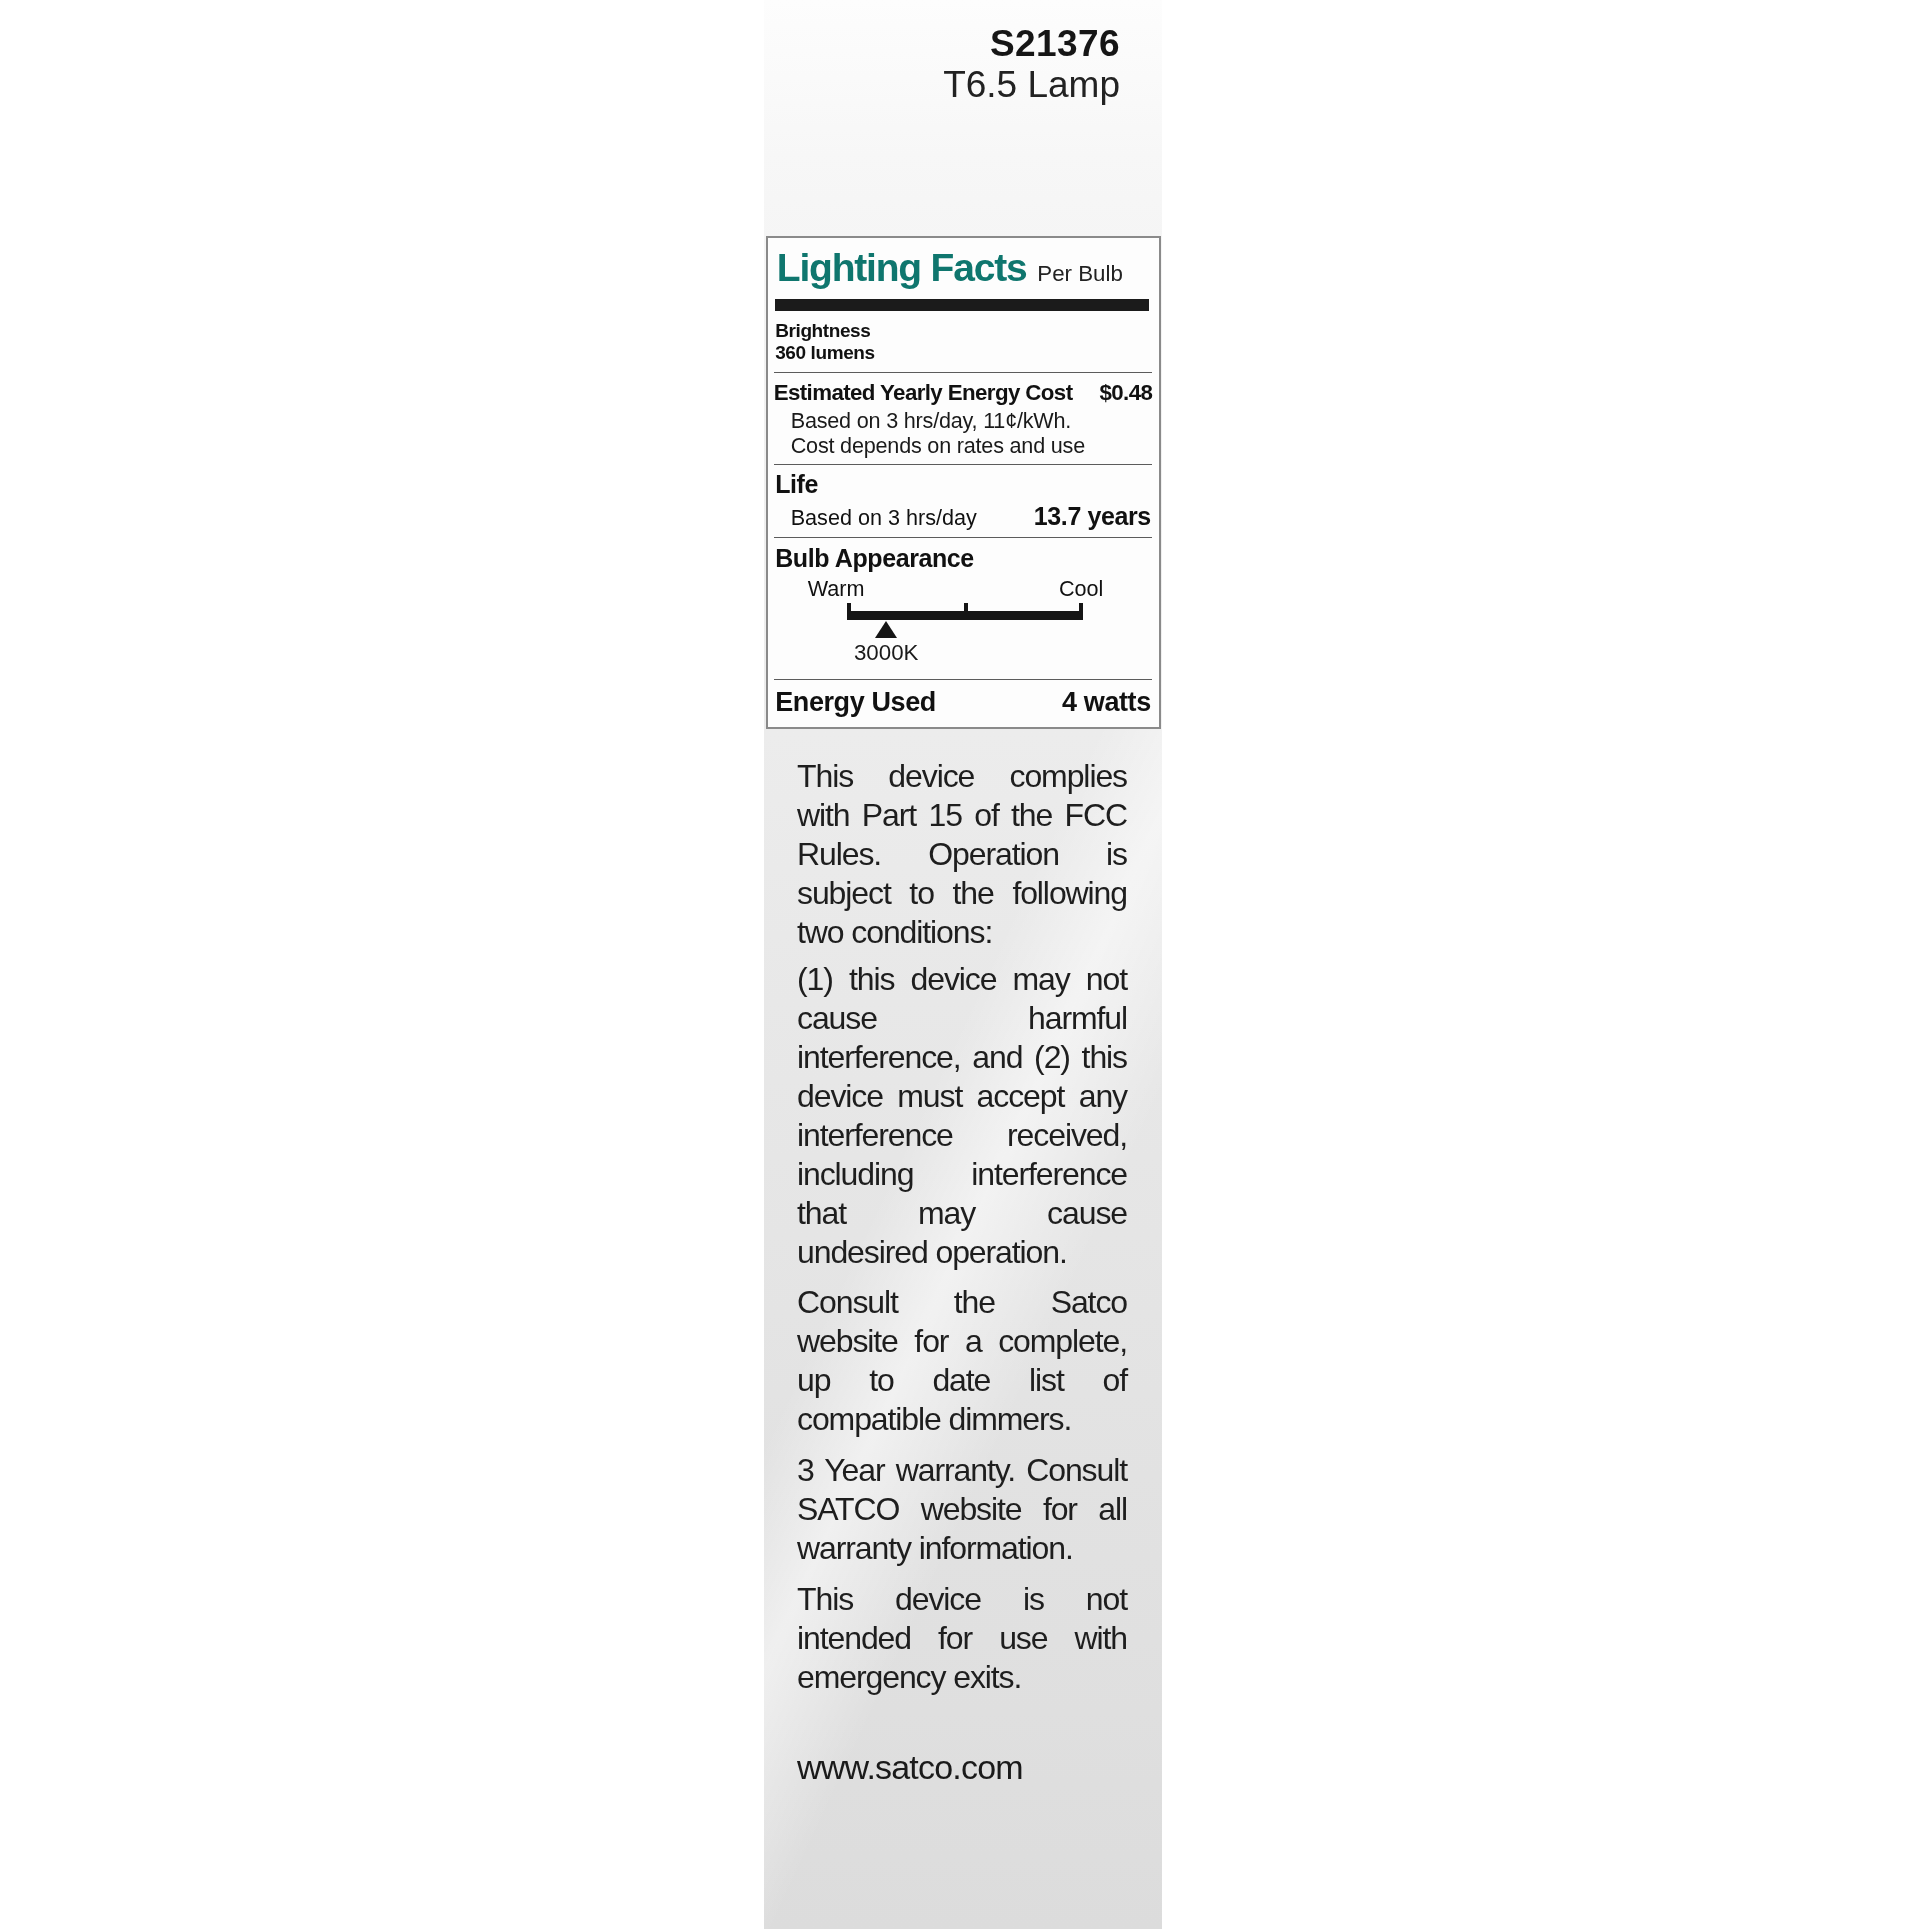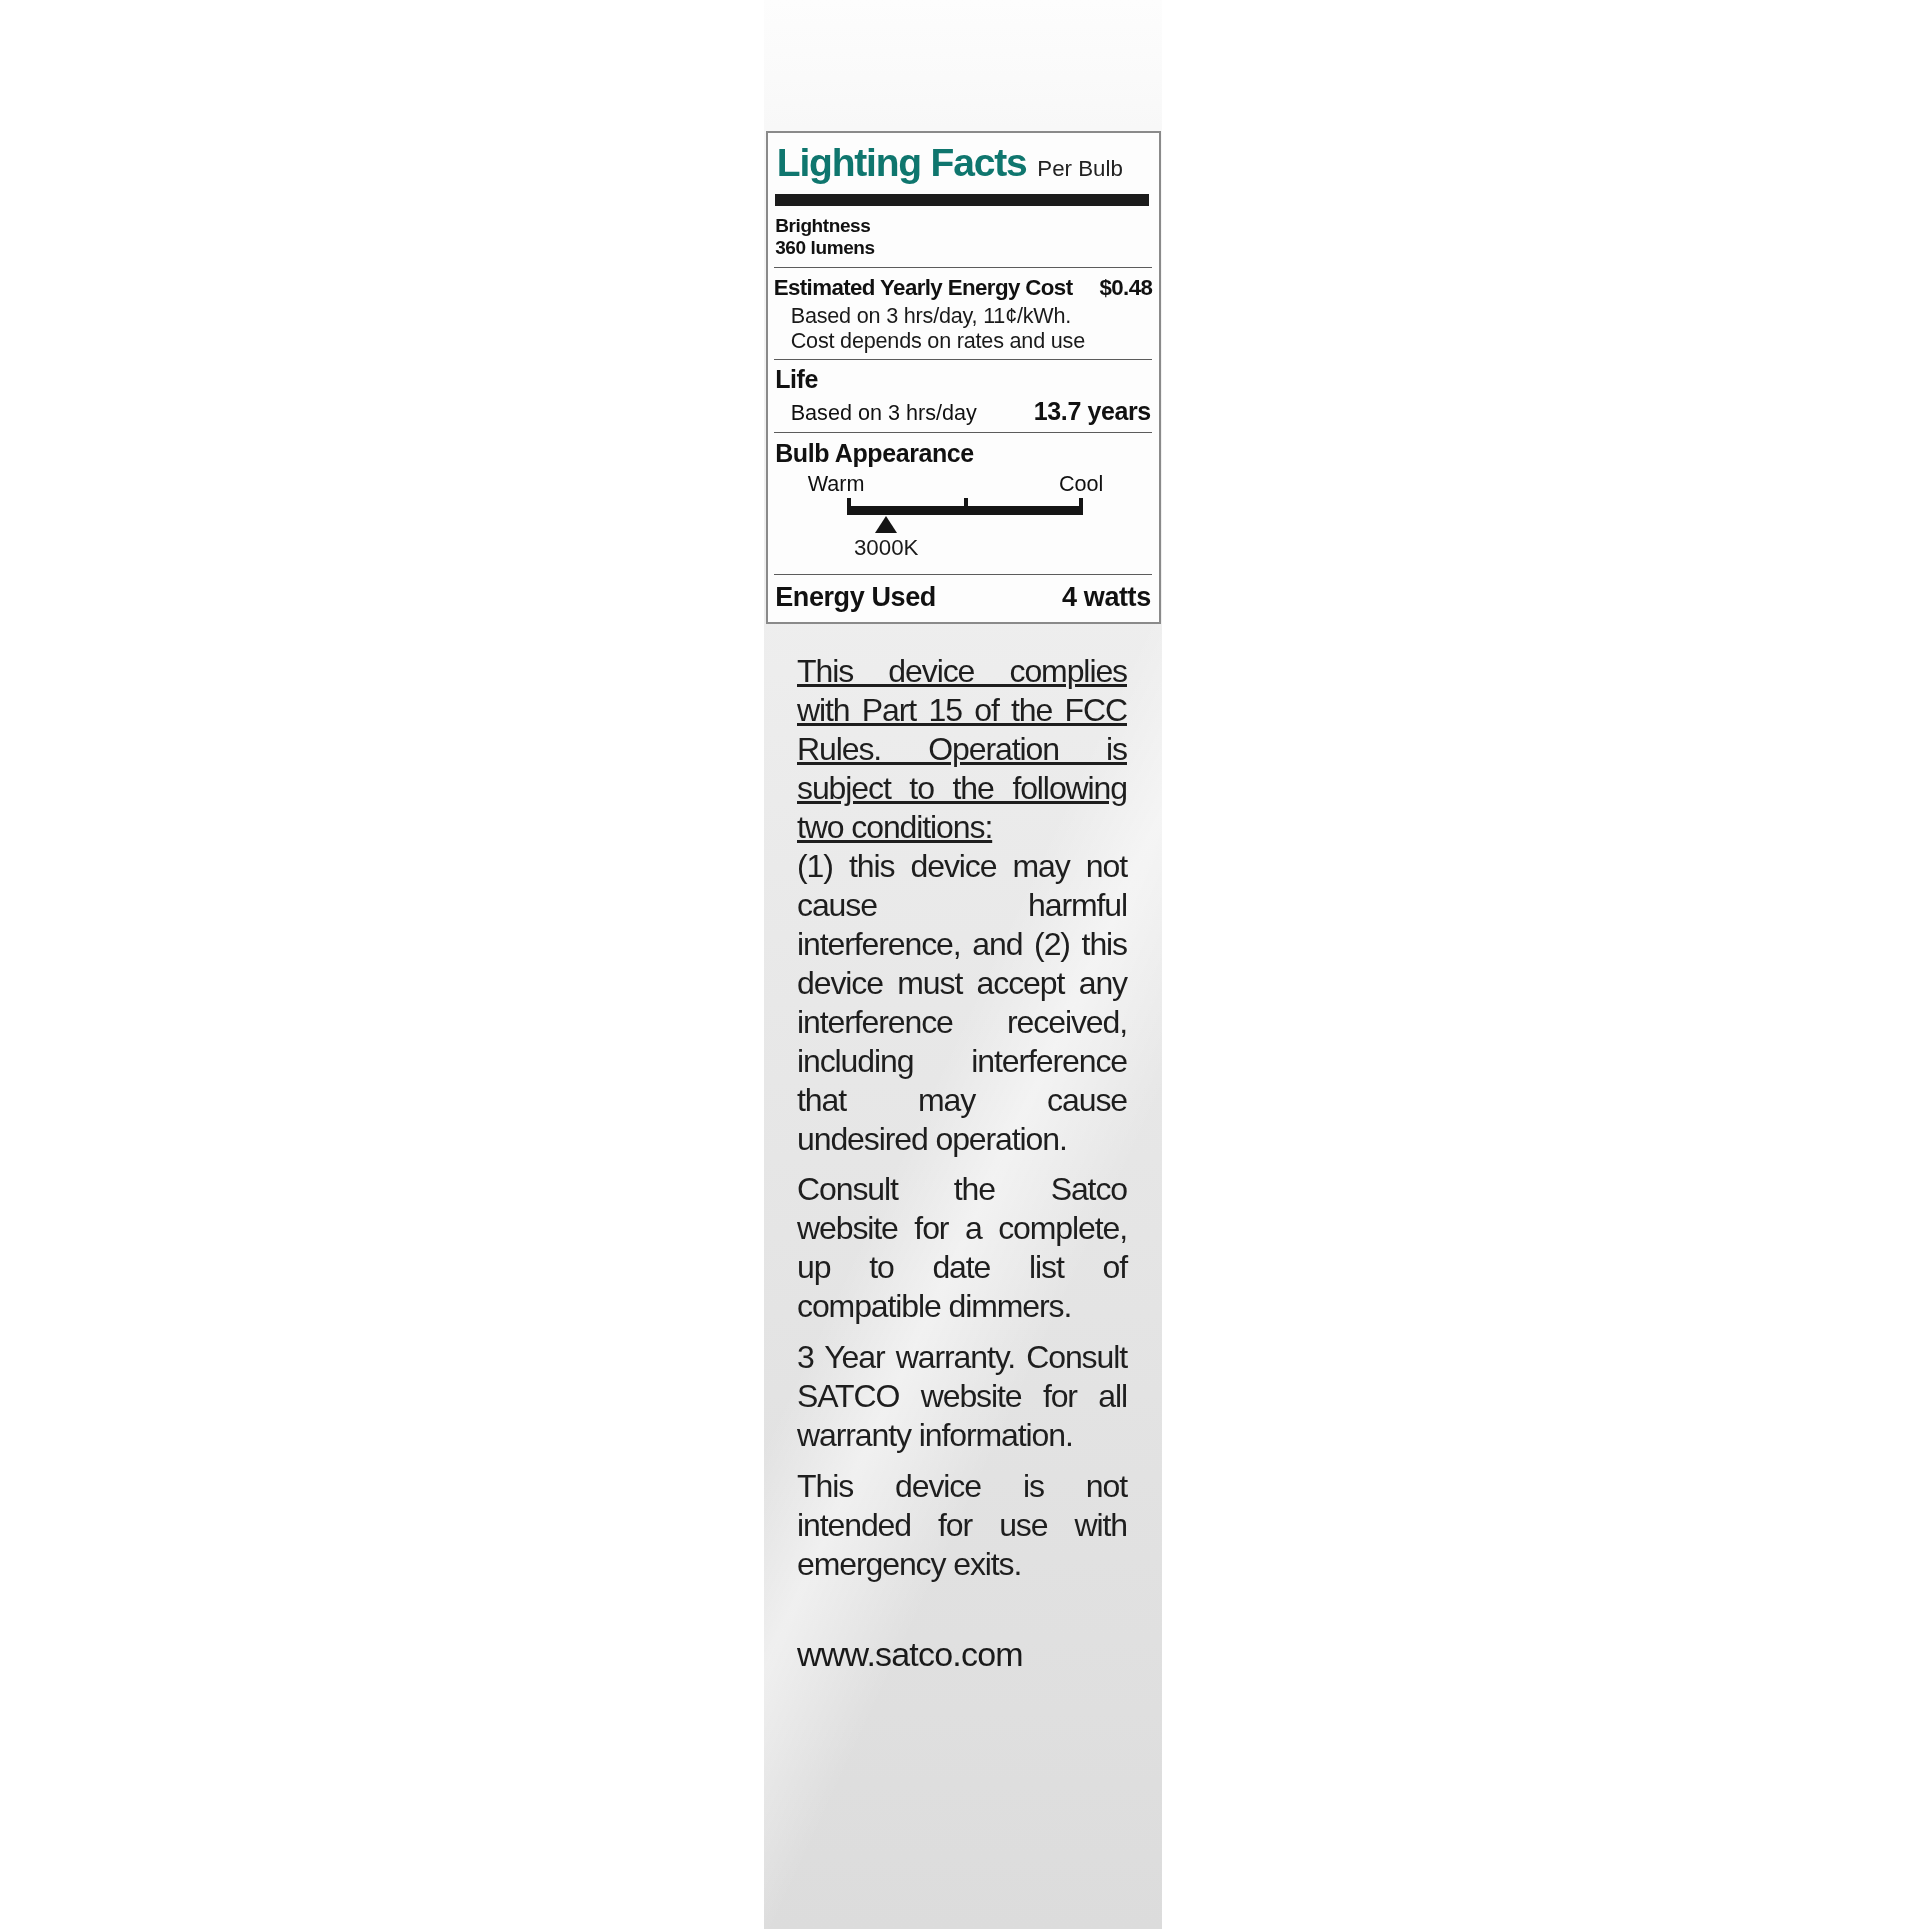--- a/index.html
+++ b/index.html
@@ -49,29 +49,33 @@
     border-bottom:17px solid #151515;
   }
   .temp-label{position:absolute;top:37px;left:74px;width:77px;text-align:center;font-size:22.3px;color:#1a1a1a;}
   .energy-row{font-weight:bold;font-size:27px;letter-spacing:-0.4px;padding:7px 1.5px 8.5px 1.5px;}
   
   .body-text{margin:28px 35px 0 33px;}
   .body-text p{
     margin:0 0 11.6px 0;font-size:32px;line-height:39px;letter-spacing:-1.1px;
     text-align:justify;color:#1e1e1e;
   }
-  .body-text p.no-gap{margin-bottom:0;text-decoration:underline;}
+  .body-text p.no-gap{margin-bottom:8px;}
   .website{margin-top:51px;font-size:34px;letter-spacing:-0.8px;color:#1a1a1a;}
 </style>
 </head>
 <body>
 
 <div class="canvas">
   <div class="strip">
 
+    <header class="product-title">
+      <div class="sku">S21376</div>
+      <div class="prod-name">T6.5 Lamp</div>
+    </header>
 
     <section class="facts">
       <div class="facts-header">
         <span class="facts-title">Lighting Facts</span><span class="facts-per">Per Bulb</span>
       </div>
       <div class="black-bar"></div>
 
       <div class="frow brightness-row">
         <span>Brightness</span>
         <span>360 lumens</span>

